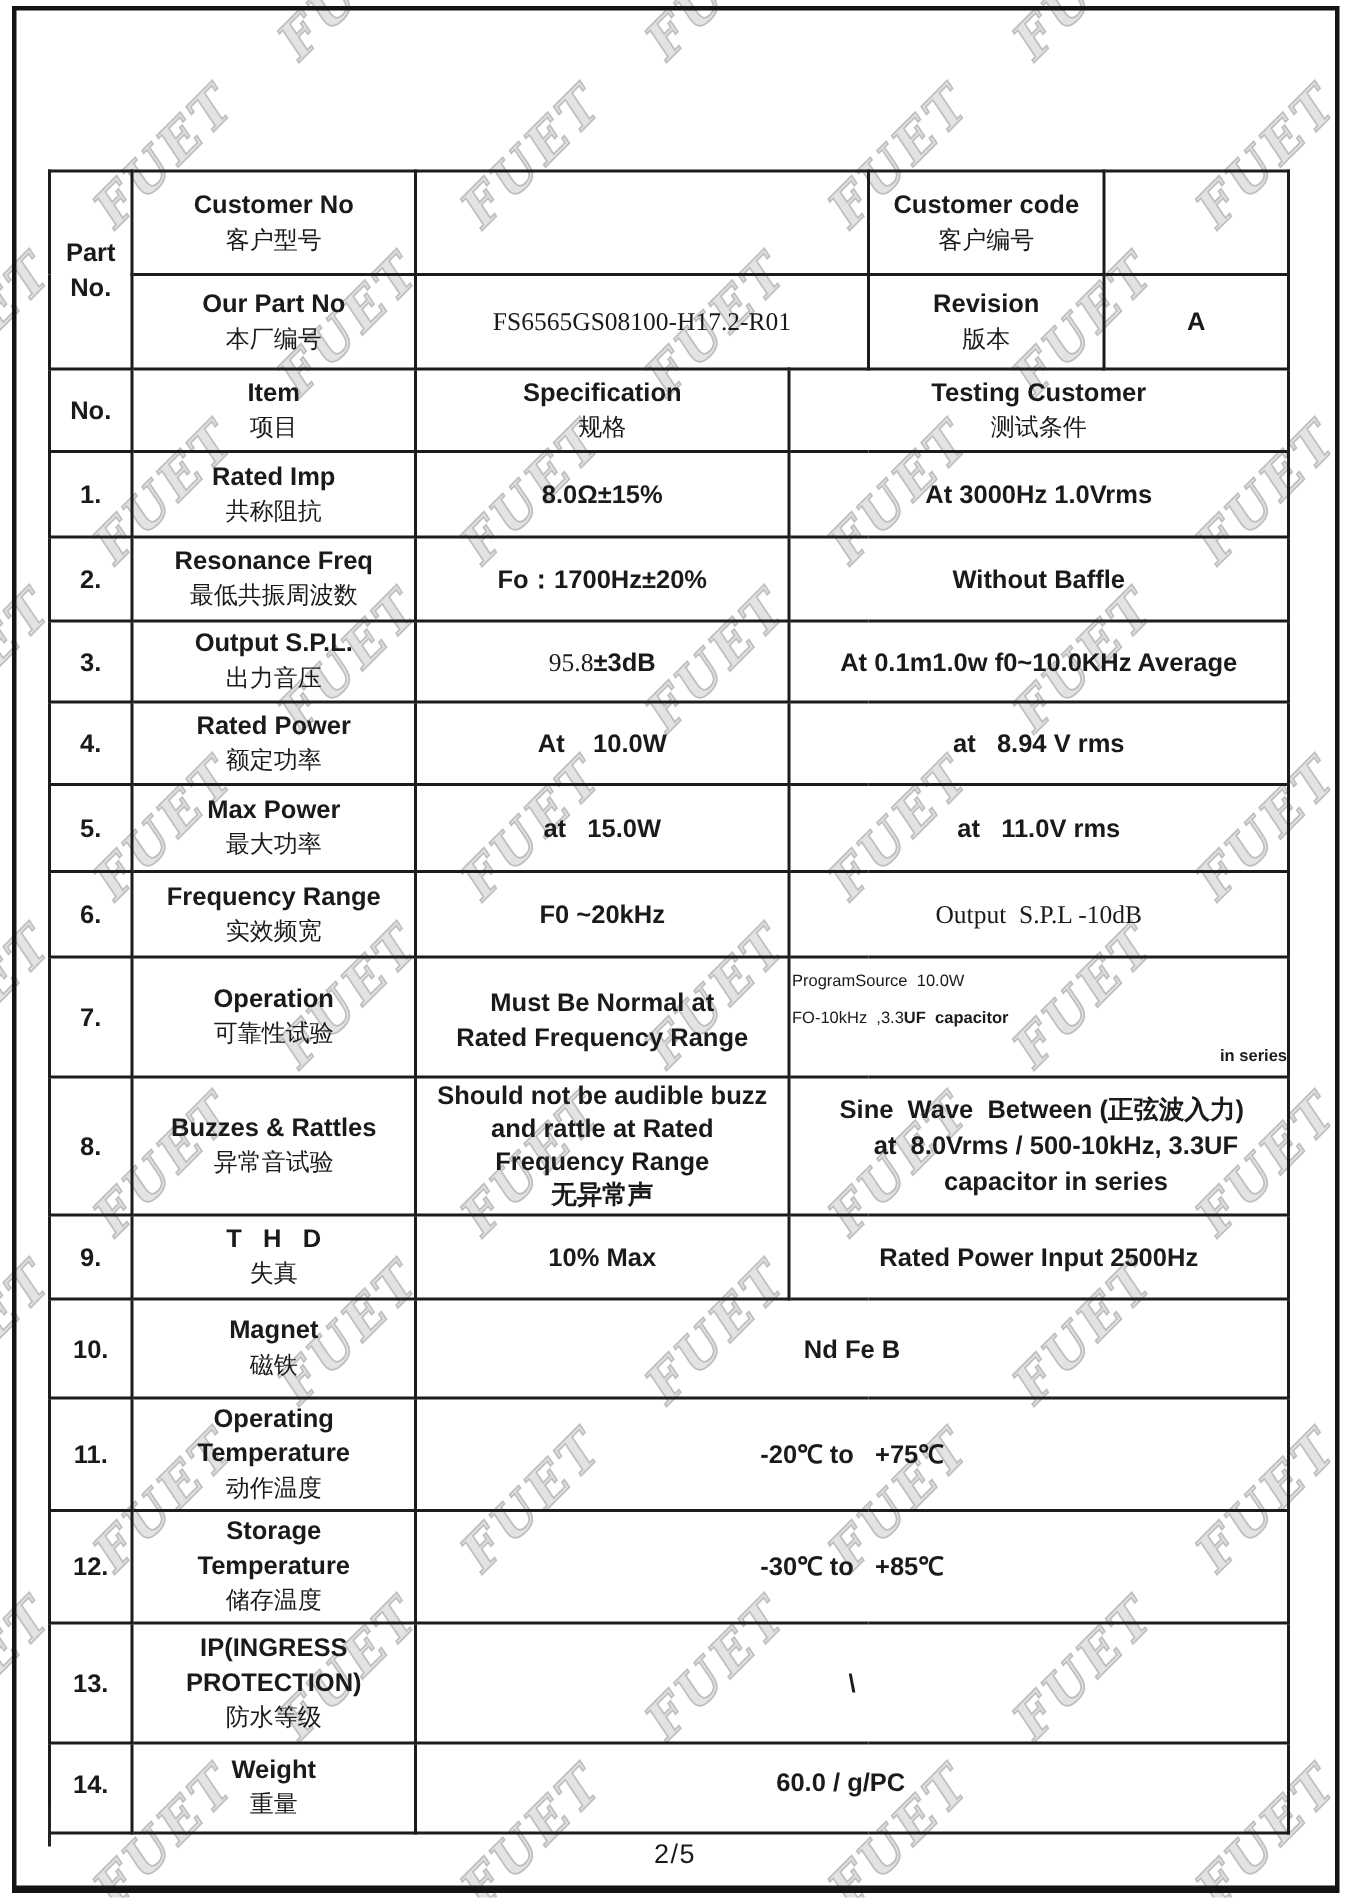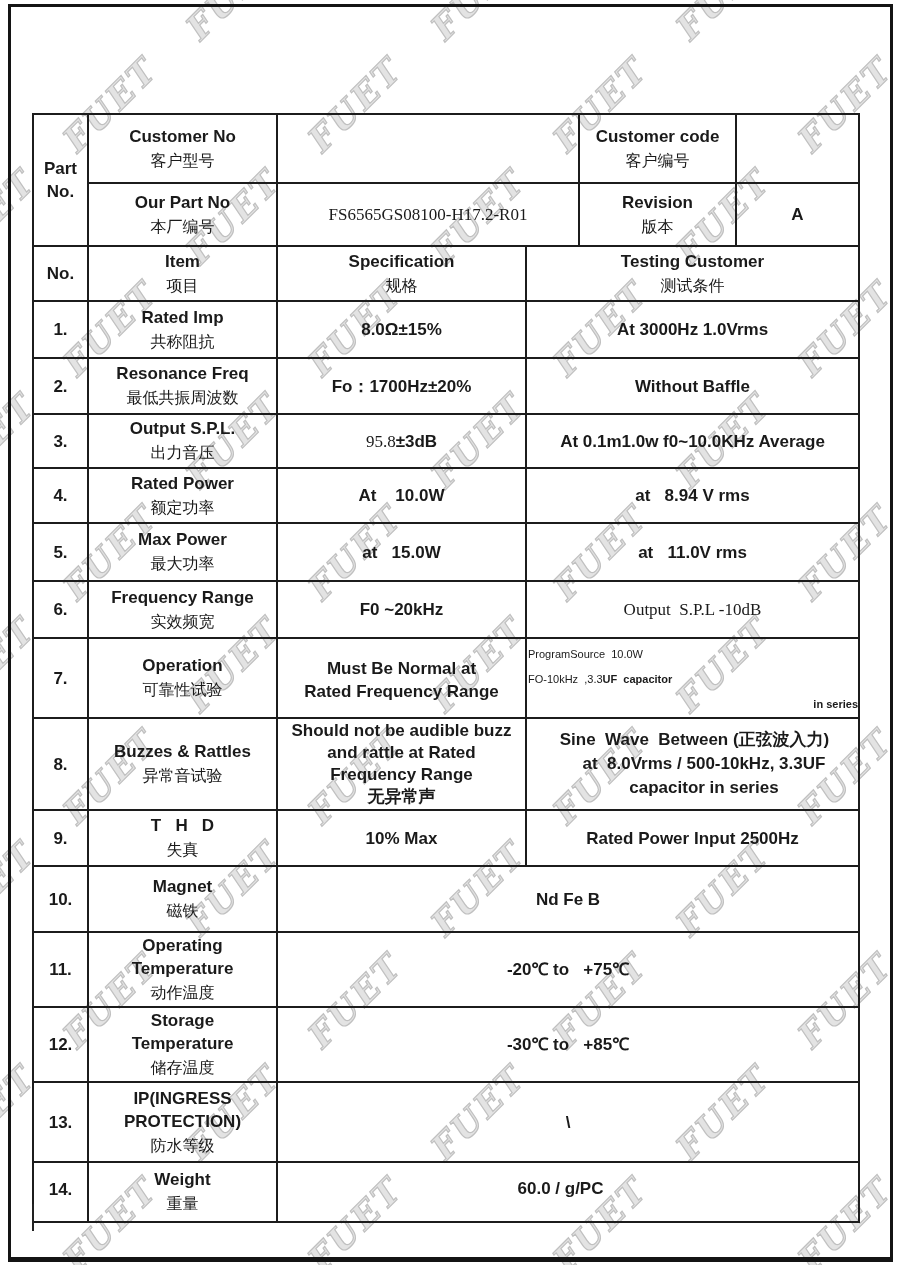--- a/index.html
+++ b/index.html
@@ -412,14 +412,15 @@
       </td>
       <td colspan="4" class="left v-bottom" style="padding:0 16px 7px 1px;">
             <div class="val">60.0 / g/PC</div>
           </td>
     </tr>
   </tbody>
     </table>
 
   <div class="left-tick"></div>
 
+  <div class="footer">2/5</div>
 
 </div>
 
 </body></html>

